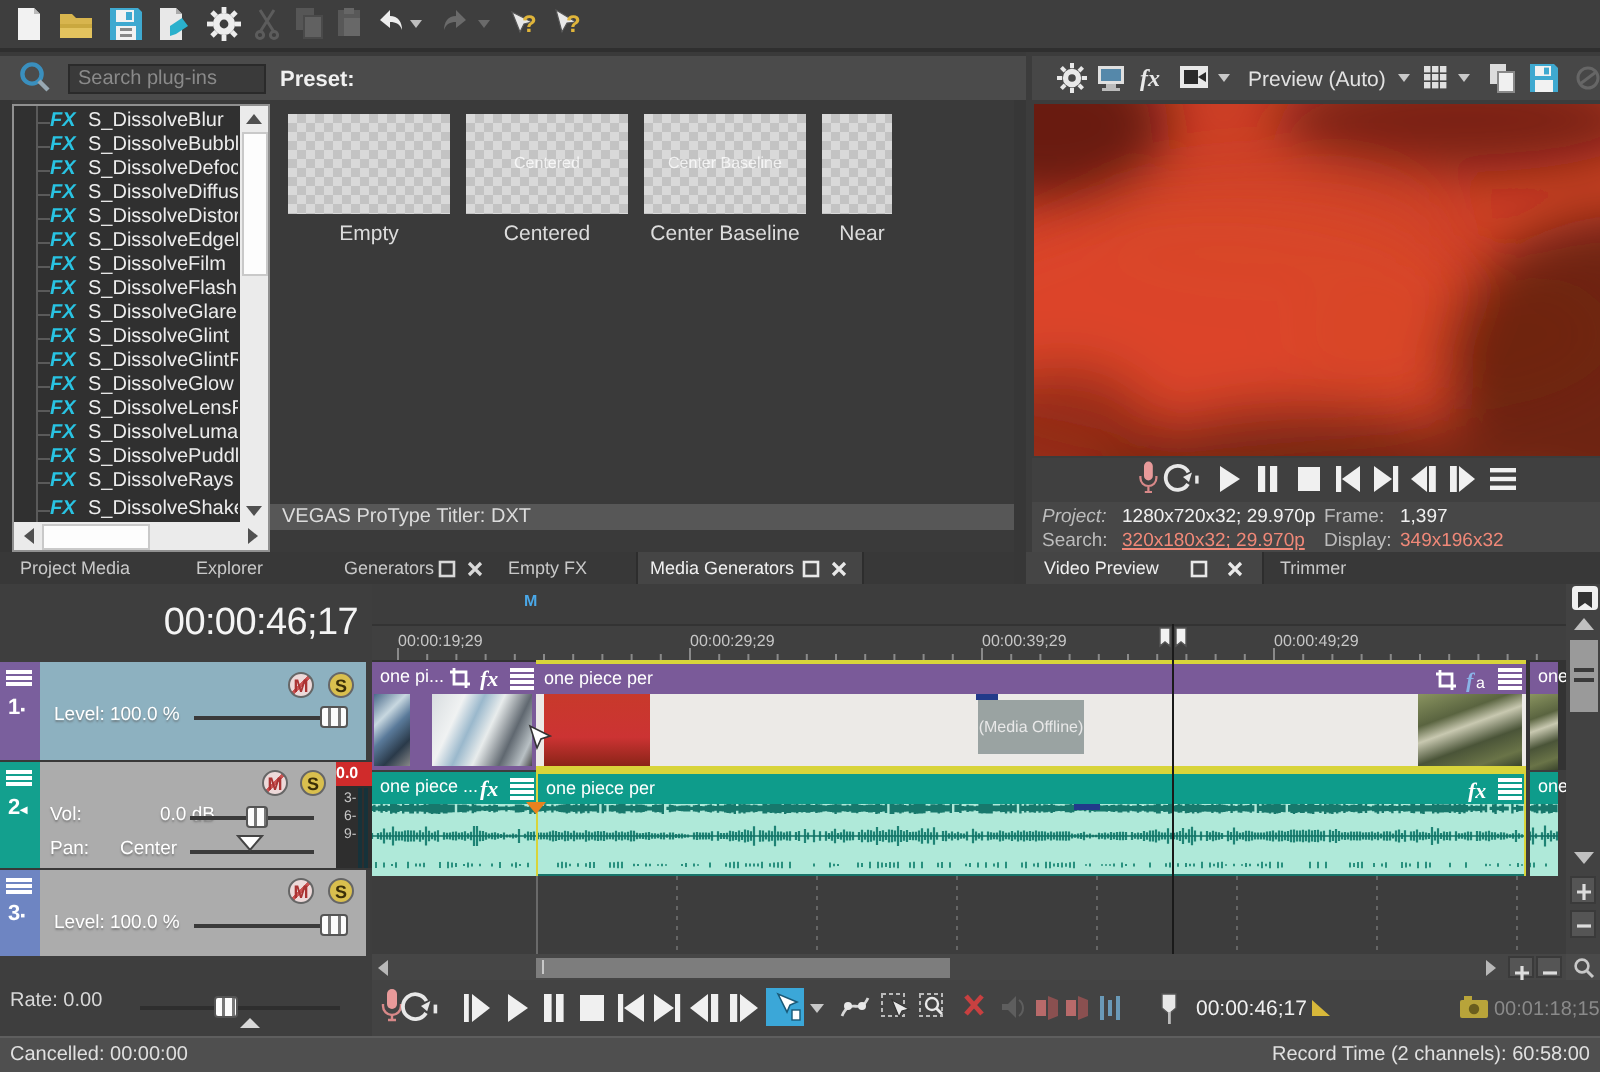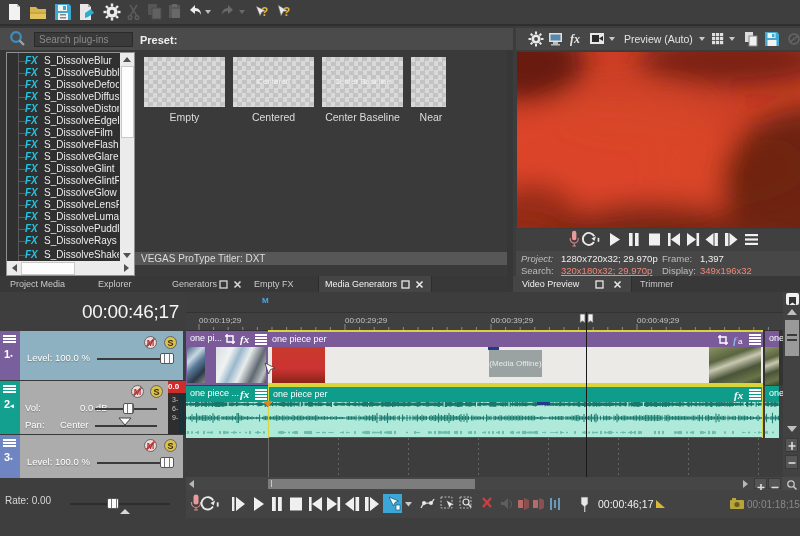--- a/index.html
+++ b/index.html
@@ -799,13 +799,17 @@
 
   <g transform="translate(544,9)">
           <rect x="0" y="1" width="14" height="9" rx="1" fill="#b8a43a"></rect>
           <circle cx="7" cy="5.5" r="2.6" fill="#6a5e1e"></circle>
           <rect x="2" y="-1" width="4" height="2.5" fill="#b8a43a"></rect>
         </g>
   <text x="561" y="17.5" font-size="10" fill="#8a8a8a" font-family="Liberation Sans">00:01:18;15</text>
 </svg>
 </div>
 
+<div class="abs" id="statusbar" style="left:0;top:518px;width:800px;height:18px;background:#4f4f4f;border-top:1px solid #5e5e5e;">
+  <div class="abs" style="left:5px;top:3px;color:#e0e0e0;font-size:10px;">Cancelled: 00:00:00</div>
+  <div class="abs" style="right:5px;top:3px;color:#e0e0e0;font-size:10px;">Record Time (2 channels): 60:58:00</div>
+</div>
 
 </div>
 </body></html>

